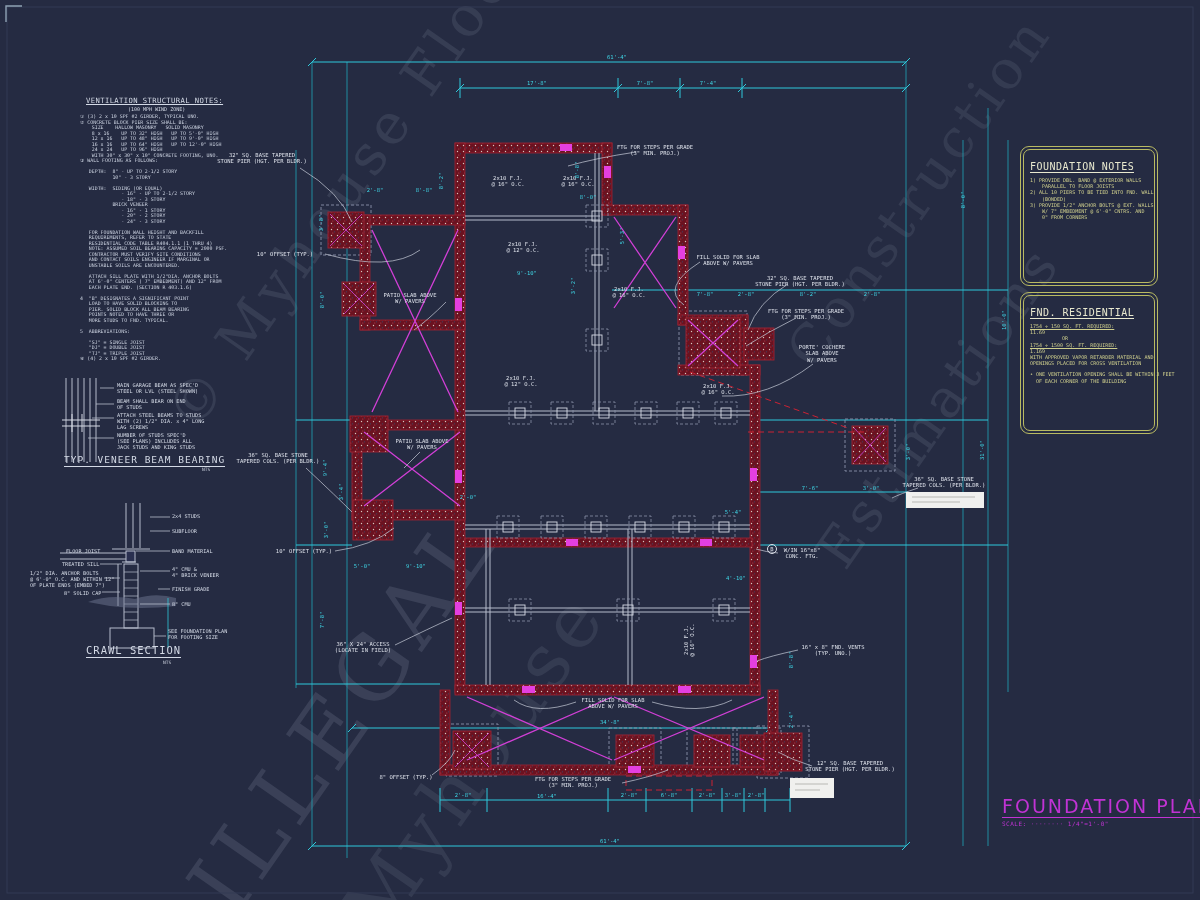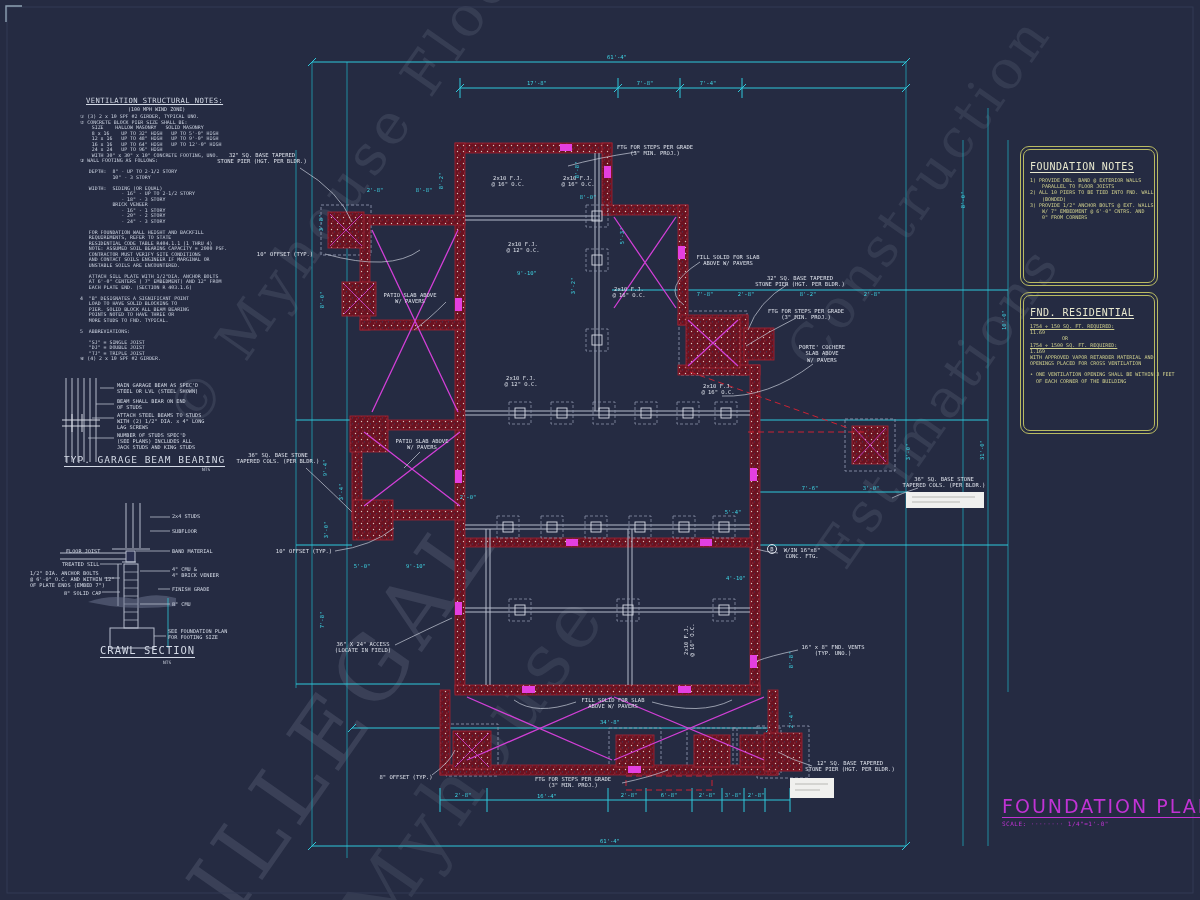--- a/index.html
+++ b/index.html
@@ -314,41 +314,41 @@
     <div class="callout" style="left:117px;top:382px;">MAIN GARAGE BEAM AS SPEC'D
 STEEL OR LVL (STEEL SHOWN)</div>
     <div class="callout" style="left:117px;top:398px;">BEAM SHALL BEAR ON END
 OF STUDS</div>
     <div class="callout" style="left:117px;top:412px;">ATTACH STEEL BEAMS TO STUDS
 WITH (2) 1/2" DIA. x 4" LONG
 LAG SCREWS</div>
     <div class="callout" style="left:117px;top:432px;">NUMBER OF STUDS SPEC'D
 (SEE PLANS) INCLUDES ALL
 JACK STUDS AND KING STUDS</div>
-    <div class="det-title" style="left:64px;top:454px;font-size:9.5px;">TYP. GARAGE BEAM BEARING</div>
+    <div class="det-title" style="left:64px;top:454px;font-size:9.5px;">TYP. VENEER BEAM BEARING</div>
     <div class="nts" style="left:202px;top:467px;">NTS</div>
   </div>
 
   <div>
     <div class="callout" style="left:172px;top:513px;">2x4 STUDS</div>
     <div class="callout" style="left:172px;top:528px;">SUBFLOOR</div>
     <div class="callout" style="left:172px;top:548px;">BAND MATERIAL</div>
     <div class="callout" style="left:172px;top:566px;">4" CMU &amp;
 4" BRICK VENEER</div>
     <div class="callout" style="left:172px;top:586px;">FINISH GRADE</div>
     <div class="callout" style="left:172px;top:601px;">8" CMU</div>
     <div class="callout" style="left:168px;top:628px;">SEE FOUNDATION PLAN
 FOR FOOTING SIZE</div>
     <div class="callout" style="left:66px;top:548px;">FLOOR JOIST</div>
     <div class="callout" style="left:62px;top:561px;">TREATED SILL</div>
     <div class="callout" style="left:30px;top:570px;">1/2" DIA. ANCHOR BOLTS
 @ 6'-0" O.C. AND WITHIN 12"
 OF PLATE ENDS (EMBED 7")</div>
     <div class="callout" style="left:64px;top:590px;">8" SOLID CAP</div>
-    <div class="det-title" style="left:100px;top:644px;">CRAWL SECTION</div>
+    <div class="det-title" style="left:86px;top:644px;">CRAWL SECTION</div>
     <div class="nts" style="left:163px;top:660px;">NTS</div>
   </div>
 
   <div class="ybox" style="left:1020px;top:146px;width:132px;height:134px;">
     <div class="ybox-inner">
       <div class="ybox-title">FOUNDATION NOTES</div>
       <div class="ybox-body">1) PROVIDE DBL. BAND @ EXTERIOR WALLS
     PARALLEL TO FLOOR JOISTS
 2) ALL 10 PIERS TO BE TIED INTO FND. WALL
     (BONDED)

